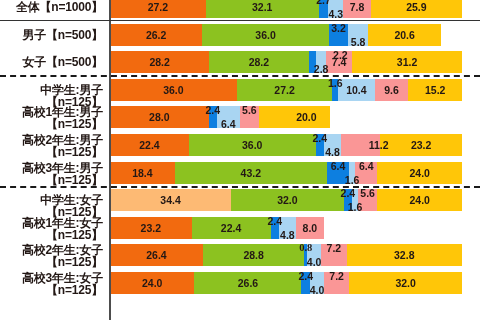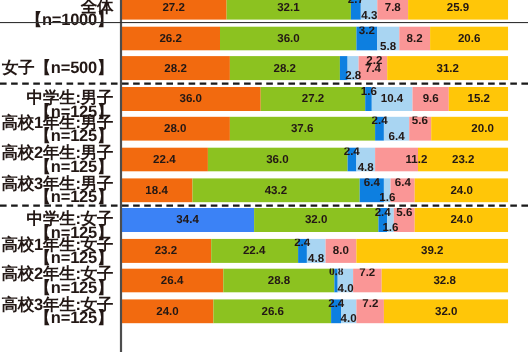--- a/index.html
+++ b/index.html
@@ -19,21 +19,21 @@
     position:absolute;
     left:0;
     width:480px;
     box-sizing:border-box;
   }
   .row-label{
     position:absolute;
     left:0;
     width:103px;
     text-align:right;
-    font-size:15px;
+    font-size:12px;
     font-weight:bold;
     color:#231815;
     line-height:12px;
     letter-spacing:-0.2px;
     white-space:pre-line;
   }
   .bar{
     position:absolute;
     left:110px;
     width:352px;
@@ -108,36 +108,34 @@
         </div>
         <div class="seg" style="width: 27.456px; background: rgb(250, 150, 150);">
           <span class="val">7.8</span>
         </div>
         <div class="seg" style="width: 91.168px; background: rgb(255, 198, 8);">
           <span class="val">25.9</span>
         </div>
       </div>
     </div>
     <div class="row" style="top: 23.6px; height: 22px;">
+      <div class="row-label" style="top: 5px;">男子【n=500】</div>
       <div class="bar" style="top: 0px; height: 22px;">
         <div class="seg" style="width: 92.224px; background: rgb(242, 106, 15);">
           <span class="val">26.2</span>
         </div>
         <div class="seg" style="width: 126.72px; background: rgb(140, 194, 32);">
           <span class="val">36.0</span>
         </div>
         <div class="seg narrow up" style="width: 19px; background: rgb(13, 127, 224);">
           <span class="val" style="left: 50%; transform: translateX(-50%);">3.2</span>
         </div>
         <div class="seg narrow dn" style="width: 20.416px; background: rgb(169, 213, 242);">
           <span class="val" style="left: 50%; transform: translateX(-50%);">5.8</span>
         </div>
-        <div class="seg" style="width: 28.864px; background: rgb(250, 150, 150);">
-          <span class="val">8.2</span>
-        </div>
         <div class="seg" style="width: 72.512px; background: rgb(255, 198, 8);">
           <span class="val">20.6</span>
         </div>
       </div>
     </div>
     <div class="row" style="top: 51.2px; height: 22px;">
       <div class="row-label" style="top: 5px;">女子【n=500】</div>
       <div class="bar" style="top: 0px; height: 22px;">
         <div class="seg" style="width: 99.264px; background: rgb(242, 106, 15);">
           <span class="val">28.2</span>
@@ -182,23 +180,20 @@
         </div>
       </div>
     </div>
     <div class="row" style="top: 106.4px; height: 22px;">
       <div class="row-label" style="top: 0px;">高校1年生:男子
 【n=125】</div>
       <div class="bar" style="top: 0px; height: 22px;">
         <div class="seg" style="width: 98.56px; background: rgb(242, 106, 15);">
           <span class="val">28.0</span>
         </div>
-        <div class="seg" style="width: 132.352px; background: rgb(140, 194, 32);">
-          <span class="val">37.6</span>
-        </div>
         <div class="seg narrow up" style="width: 8.448px; background: rgb(13, 127, 224);">
           <span class="val" style="left: 50%; transform: translateX(-50%);">2.4</span>
         </div>
         <div class="seg narrow dn" style="width: 22.528px; background: rgb(169, 213, 242);">
           <span class="val" style="left: 50%; transform: translateX(-50%);">6.4</span>
         </div>
         <div class="seg narrow up" style="width: 19.712px; background: rgb(250, 150, 150);">
           <span class="val" style="left: 50%; transform: translateX(-50%);">5.6</span>
         </div>
         <div class="seg" style="width: 70.4px; background: rgb(255, 198, 8); padding-left: 24px;">
@@ -250,21 +245,21 @@
           <span class="val" style="left: 50%; transform: translateX(-50%);">6.4</span>
         </div>
         <div class="seg" style="width: 84.48px; background: rgb(255, 198, 8);">
           <span class="val">24.0</span>
         </div>
       </div>
     </div>
     <div class="row" style="top: 189.2px; height: 22px;">
       <div class="row-label" style="top: 5px;">中学生:女子【n=125】</div>
       <div class="bar" style="top: 0px; height: 22px;">
-        <div class="seg" style="width: 121.088px; background: #3b82f6;">
+        <div class="seg" style="width: 121.088px; background: #fdba74;">
           <span class="val">34.4</span>
         </div>
         <div class="seg" style="width: 112.64px; background: rgb(140, 194, 32);">
           <span class="val">32.0</span>
         </div>
         <div class="seg narrow up" style="width: 8.448px; background: rgb(13, 127, 224);">
           <span class="val" style="left: 50%; transform: translateX(-50%);">2.4</span>
         </div>
         <div class="seg narrow dn" style="width: 5.632px; background: rgb(169, 213, 242);">
           <span class="val" style="left: 50%; transform: translateX(-50%);">1.6</span>
@@ -288,23 +283,20 @@
           <span class="val">22.4</span>
         </div>
         <div class="seg narrow up" style="width: 8.448px; background: rgb(13, 127, 224);">
           <span class="val" style="left: 50%; transform: translateX(-50%);">2.4</span>
         </div>
         <div class="seg narrow dn" style="width: 16.896px; background: rgb(169, 213, 242);">
           <span class="val" style="left: 50%; transform: translateX(-50%);">4.8</span>
         </div>
         <div class="seg" style="width: 28.16px; background: rgb(250, 150, 150);">
           <span class="val">8.0</span>
-        </div>
-        <div class="seg" style="width: 137.984px; background: rgb(255, 198, 8);">
-          <span class="val">39.2</span>
         </div>
       </div>
     </div>
     <div class="row" style="top: 244.4px; height: 22px;">
       <div class="row-label" style="top: 0px;">高校2年生:女子
 【n=125】</div>
       <div class="bar" style="top: 0px; height: 22px;">
         <div class="seg" style="width: 92.928px; background: rgb(242, 106, 15);">
           <span class="val">26.4</span>
         </div>

